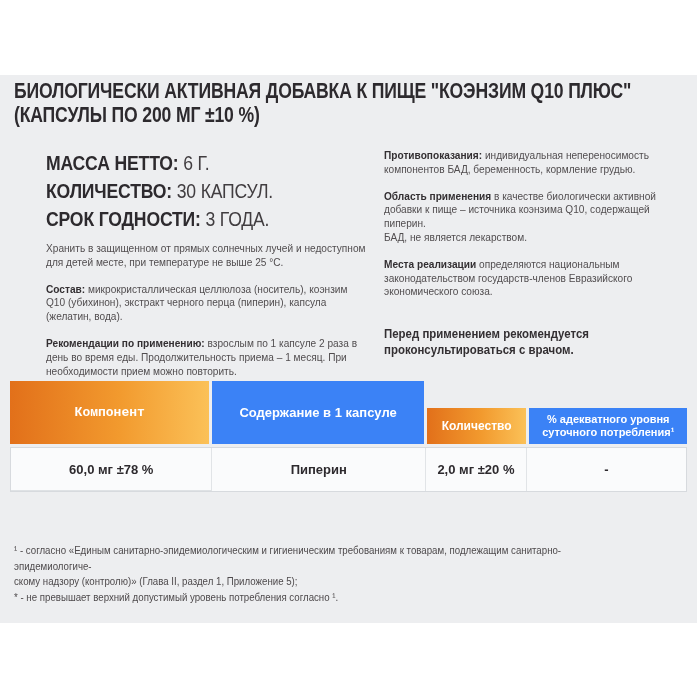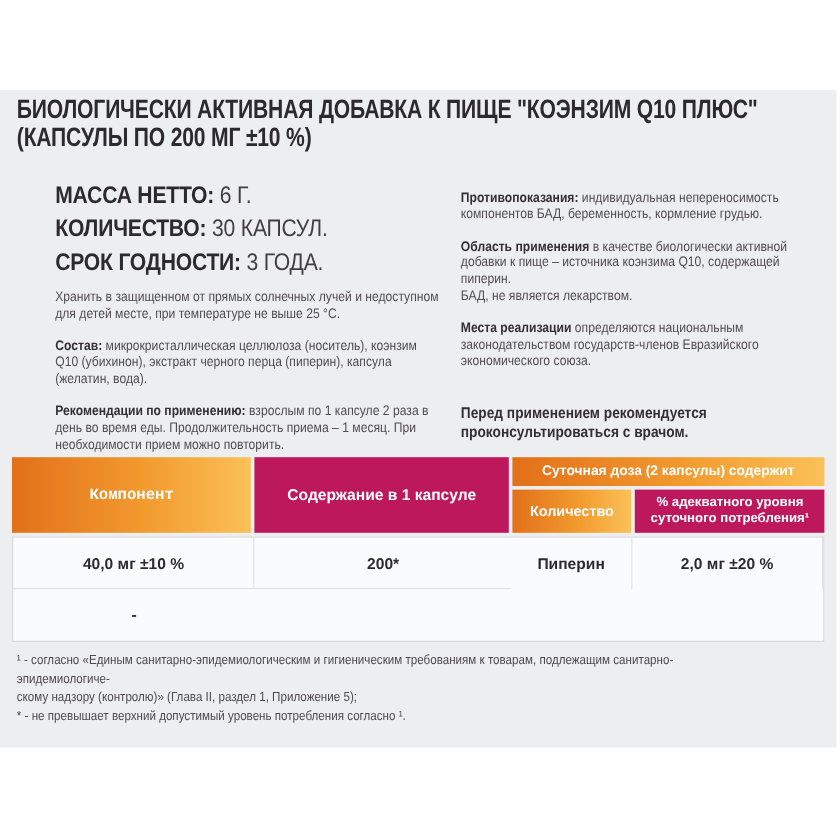--- a/index.html
+++ b/index.html
@@ -12,21 +12,21 @@
 
   
   .cond  { transform:scaleX(0.88); transform-origin:0 0; width:113.6%; display:block; }
   .cond-tight { transform:scaleX(0.80); transform-origin:0 0; width:125%; display:block; }
 
   .title { font-weight:700; font-size:22px; line-height:24px; color:#2d2a2e;
            letter-spacing:-0.2px; }
 
   .columns { display:flex; margin-top:22px; }
   .col-left  { width:322px; flex:0 0 322px;margin-left:32px; }
-  .col-right { margin-left:16px; flex:1;margin-top:10px; }
+  .col-right { margin-left:16px; flex:1; }
 
   .spec-line { font-size:20px; line-height:28px; white-space:nowrap; letter-spacing:-0.2px; }
   .spec-label { font-weight:700; color:#2d2a2e; }
   .spec-value { font-weight:400; color:#413d40; }
 
   .para { font-size:11.5px; line-height:13.8px; color:#514d4f; }
   .para strong { color:#332f32; }
   .para span { white-space:pre-line; }
   .storage { margin-top:9px; }
   .sec { margin-top:13px; }
@@ -34,21 +34,21 @@
   .advisory { margin-top:27px; font-weight:700; font-size:13px; line-height:16px;
               color:#332f32; white-space:pre-line; }
 
   
   .tbl { position:absolute; top:306px; left:10px; width:677px; }
   .tbl-head { display:grid; grid-template-columns:200fr 212fr 100fr 158fr;
               grid-template-rows:24px 36px; gap:3px; }
   .hc { display:flex; align-items:center; justify-content:center; text-align:center;
         color:#ffffff; font-weight:700; line-height:13px; }
   .hc.orange { background:linear-gradient(90deg, #e2701a 0%, #f29a2e 55%, #fbc158 100%); }
-  .hc.gray   { background:#be185d; }
+  .hc.gray   { background:#3b82f6; }
   .c-comp  { grid-column:1; grid-row:1/3; font-size:13px;font-family:Liberation Mono, monospace; }
   .c-per   { grid-column:2; grid-row:1/3; font-size:13px; }
   .c-daily { grid-column:3/5; grid-row:1; font-size:11.5px; }
   .c-qty   { grid-column:3; grid-row:2; font-size:12px; }
   .c-adeq  { grid-column:4; grid-row:2; font-size:11px; }
 
   .tbl-body { margin-top:3px; display:grid; grid-template-columns:200fr 212fr 100fr 158fr;
               grid-auto-rows:43px; background:#fafbfc; border:1px solid #d7dade; }
   .dc { display:flex; align-items:center; justify-content:center; font-weight:700;
         font-size:13px; color:#2d2a2e; border-right:1px solid #e1e4e7; }
@@ -111,27 +111,25 @@
 
         <p class="advisory cond">Перед применением рекомендуется
 проконсультироваться с врачом.</p>
       </div>
     </div>
 
     <div class="tbl">
       <div class="tbl-head">
         <div class="hc orange c-comp">Компонент</div>
         <div class="hc gray c-per">Содержание в 1 капсуле</div>
-        <div class="hc orange c-daily">Суточная доза (2 капсулы) содержит</div>
         <div class="hc gray c-adeq">% адекватного уровня суточного потребления¹</div>
         <div class="hc orange c-qty">Количество</div>
       </div>
       <div class="tbl-body">
-        <div class="dc row1">40,0 мг ±10 %</div>
-        <div class="dc row1 last-col">200*</div>
+        <div class="dc row1">60,0 мг ±78 %</div>
         <div class="dc">Пиперин</div>
         <div class="dc">2,0 мг ±20 %</div>
         <div class="dc last-col">-</div>
       </div>
     </div>
 
     <div class="footnotes cond">
       <div>¹ - согласно «Единым санитарно-эпидемиологическим и гигиеническим требованиям к товарам, подлежащим санитарно-эпидемиологиче-</div>
       <div>скому надзору (контролю)» (Глава II, раздел 1, Приложение 5);</div>
       <div>* - не превышает верхний допустимый уровень потребления согласно ¹.</div>

